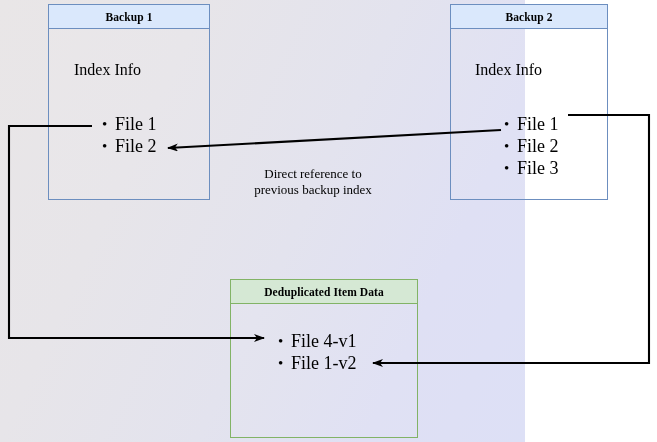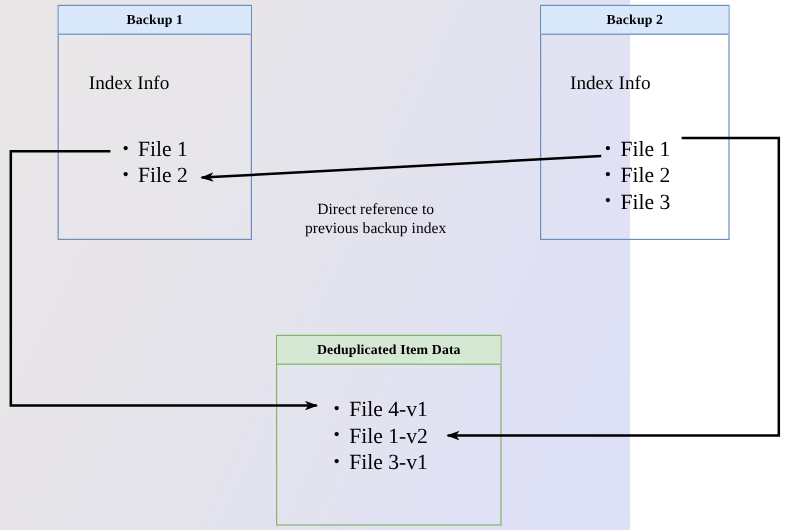--- a/index.html
+++ b/index.html
@@ -119,21 +119,20 @@
       </ul>
     </div>
   </div>
 
   <div class="box green" style="left:230px; top:279px; width:188px; height:159px;">
     <div class="box-header">Deduplicated Item Data</div>
     <div class="box-body">
       <ul class="file-list" style="left:44px; top:26px;">
         <li>File 4-v1</li>
         <li>File 1-v2</li>
-        <li>File 3-v1</li>
       </ul>
     </div>
   </div>
 
   <div class="center-note" style="left:243px; top:124px; width:140px;margin-top:42px;">
     <div>Direct reference to</div>
     <div>previous backup index</div>
   </div>
 
   <svg class="arrows" viewBox="0 0 657 442">

